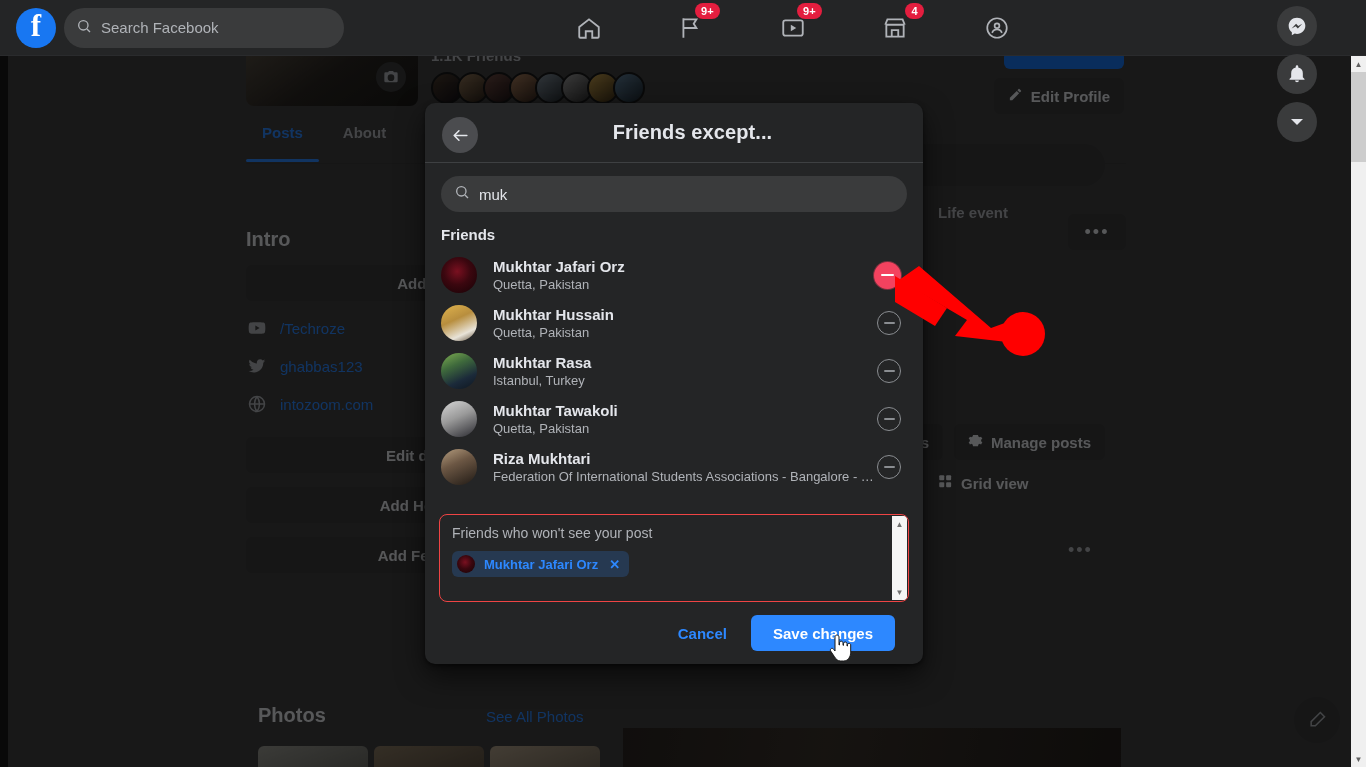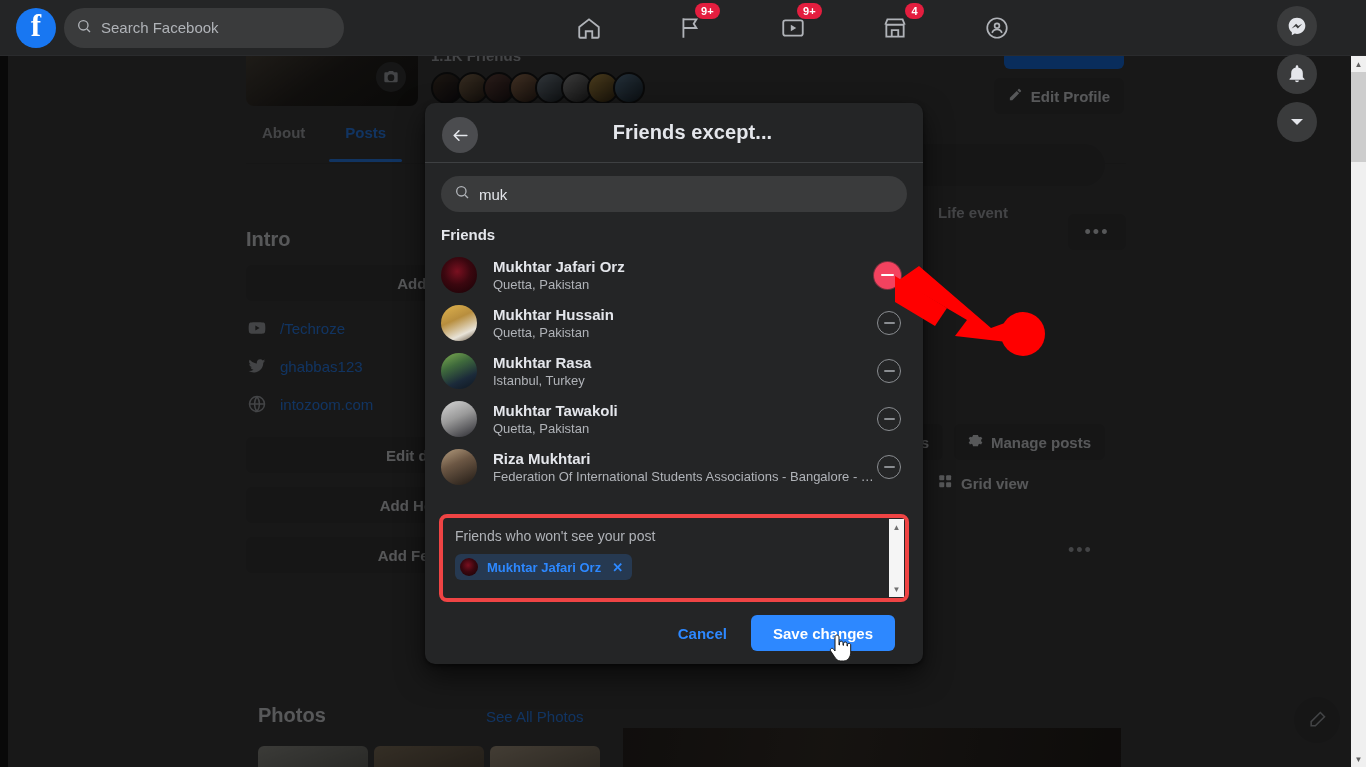--- a/index.html
+++ b/index.html
@@ -148,21 +148,21 @@
   .frow .sub { font-size: 13px; color: #b0b3b8; line-height: 17px; white-space: nowrap; overflow: hidden; text-overflow: ellipsis; }
   .rm {
     width: 24px; height: 24px; border-radius: 50%; flex: 0 0 24px; margin-right: 6px;
     border: 1.6px solid #8a8d91; display: flex; align-items: center; justify-content: center;
   }
   .rm .dash { width: 11px; height: 1.6px; background: #8a8d91; border-radius: 1px; }
   .rm.on { border: none; background: #f3425f; width: 27px; height: 27px; flex-basis: 27px; box-shadow: 0 0 0 1px rgba(243,66,95,.4); }
   .rm.on .dash { width: 13px; height: 2.6px; background: #fff; }
 
   .selbox {
-    margin: 6px 14px 0 14px; border: 4px solid #ef4444; border-radius: 8px;
+    margin: 6px 14px 0 14px; border: 1px solid #ef4444; border-radius: 8px;
     height: 88px; position: relative; padding: 10px 12px; overflow: hidden;
   }
   .selbox .lbl { font-size: 14px; color: #b0b3b8; }
   .chip {
     margin-top: 10px; display: inline-flex; align-items: center; gap: 9px;
     background: #263951; border-radius: 6px; padding: 4px 9px 4px 5px;
     color: #2d88ff; font-size: 13px; font-weight: 600;
   }
   .chip .cav { width: 18px; height: 18px; border-radius: 50%; overflow: hidden; }
   .chip .x { font-size: 13px; color: #2d88ff; margin-left: 2px; }
@@ -218,25 +218,25 @@
           <span>
             <svg width="15" height="15" viewBox="0 0 24 24" fill="#e4e6eb">
                 <path d="M3 17.2V21h3.8L17.8 10 14 6.2 3 17.2zM20.7 7.1a1 1 0 000-1.4l-2.4-2.4a1 1 0 00-1.4 0l-1.8 1.8L18.9 8.9l1.8-1.8z"></path>
               </svg>
           </span>
           <span>Edit Profile</span>
         </div>
       </div>
 
       <div class="tabs-row">
+        <div class="tab active">
+            <span>Posts</span>
+          </div>
         <div class="tab">
             <span>About</span>
-          </div>
-        <div class="tab active">
-            <span>Posts</span>
           </div>
         <div class="tab">
             <span>Friends</span>
           </div>
       </div>
       <div class="dots-btn" style="position:absolute; left:1060px; top:158px;">
         <span>•••</span>
       </div>
 
       <div class="intro-card">

